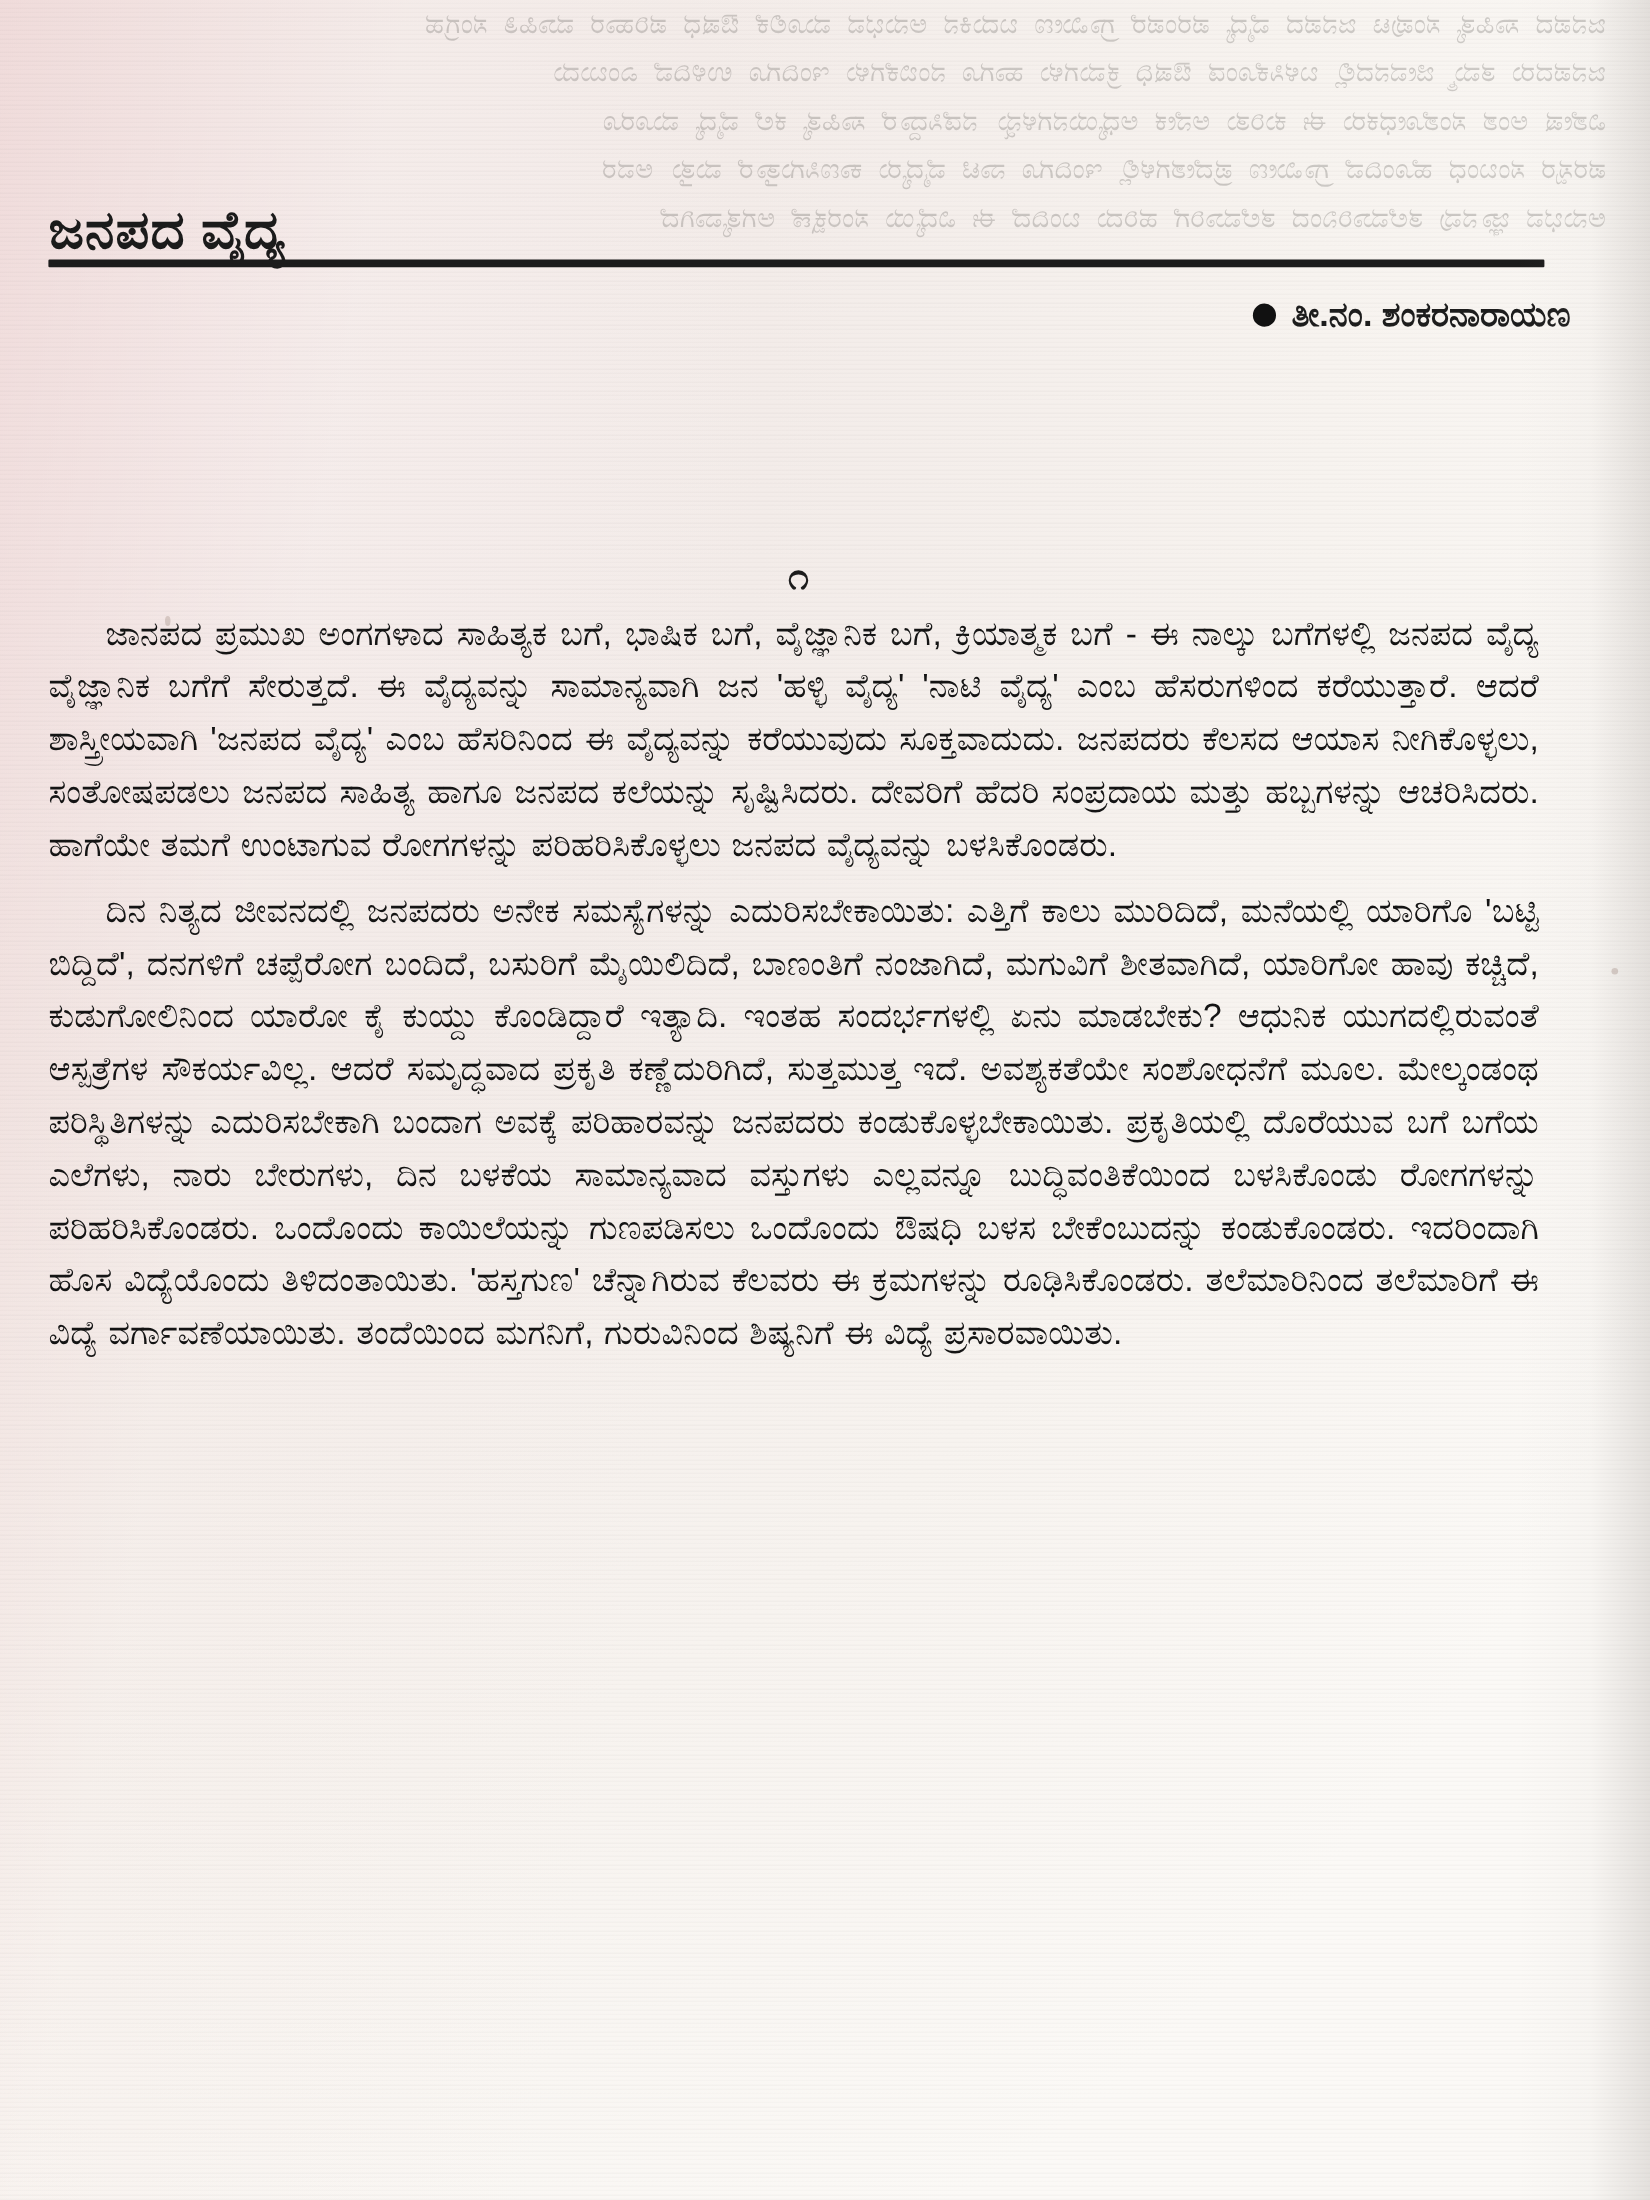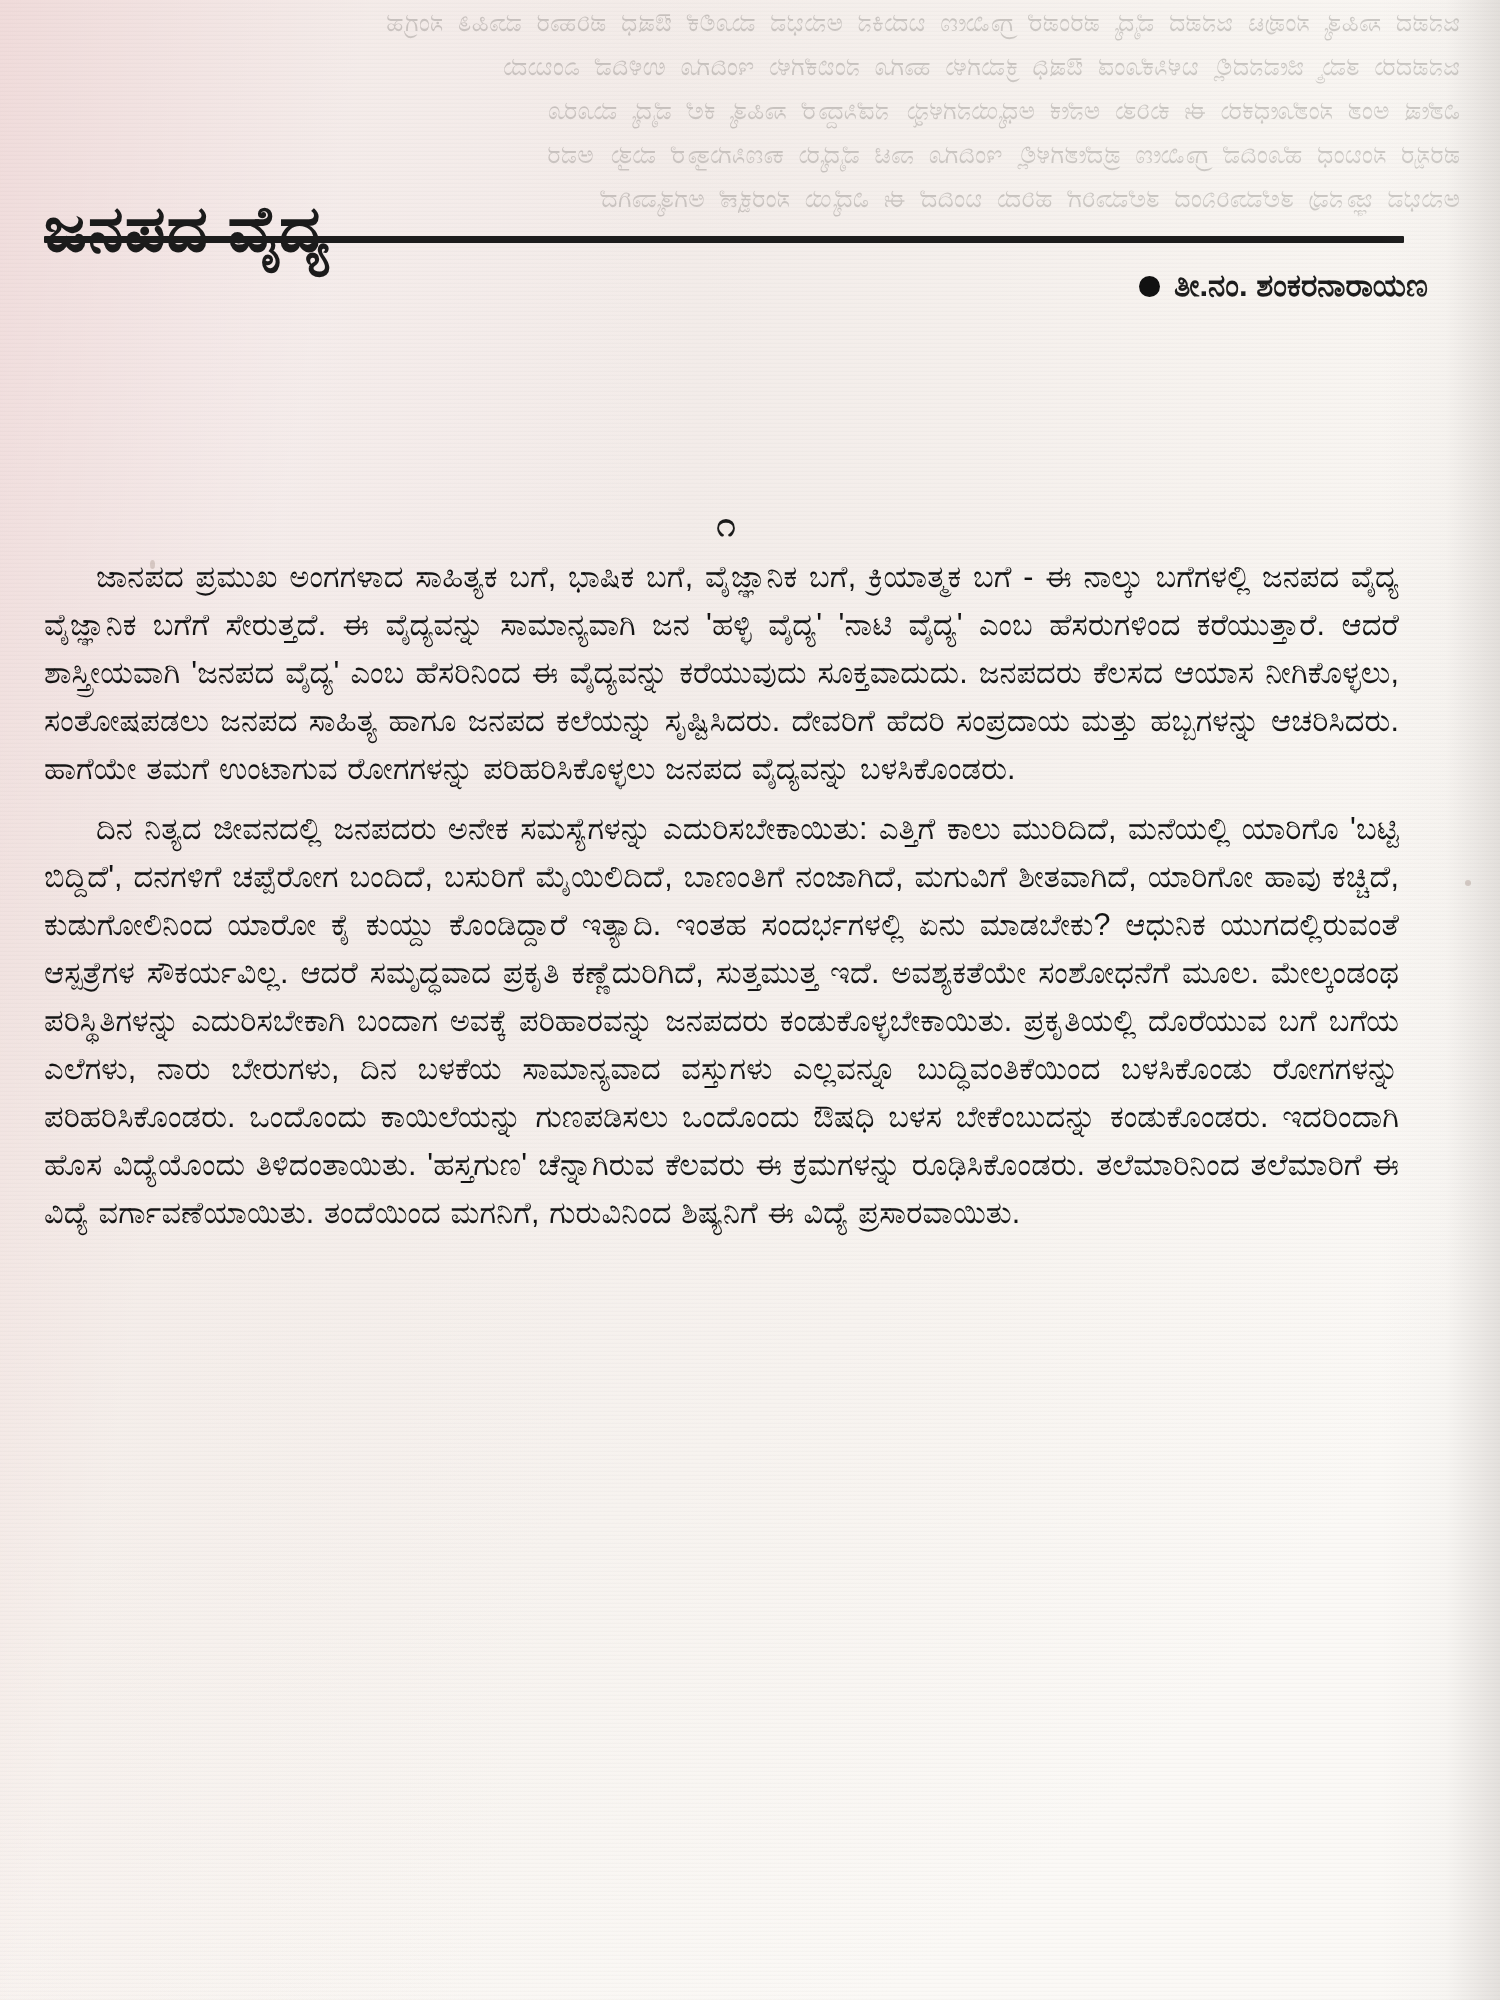--- a/index.html
+++ b/index.html
@@ -67,21 +67,21 @@
     left: 44px;
     top: 0;
     width: 1404px;
     height: 2000px;
   }
 
   .title {
     position: absolute;
     left: 0;
     top: 150px;
-    font-size: 64px;
+    font-size: 48px;
     font-weight: 700;
     color: #1b1b1b;
     letter-spacing: 1px;
     line-height: 1.15;
   }
 
   .rule {
     position: absolute;
     left: 0;
     top: 236px;

